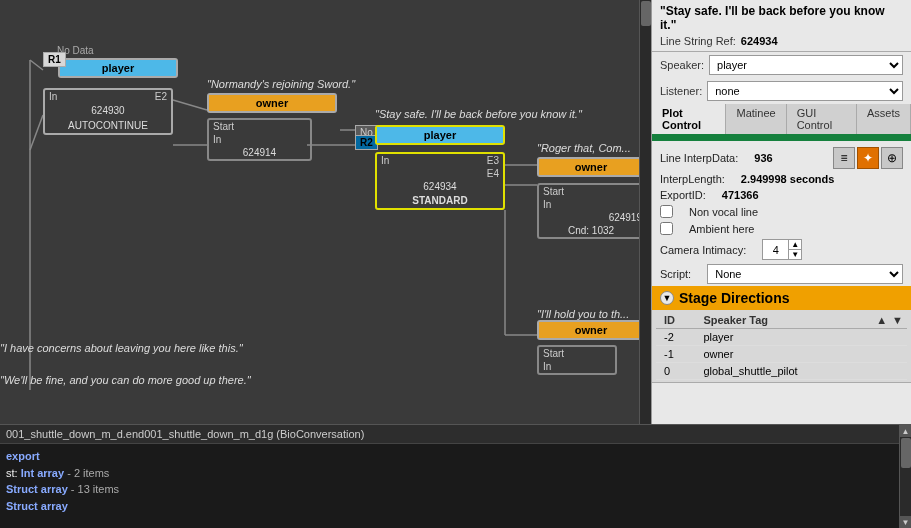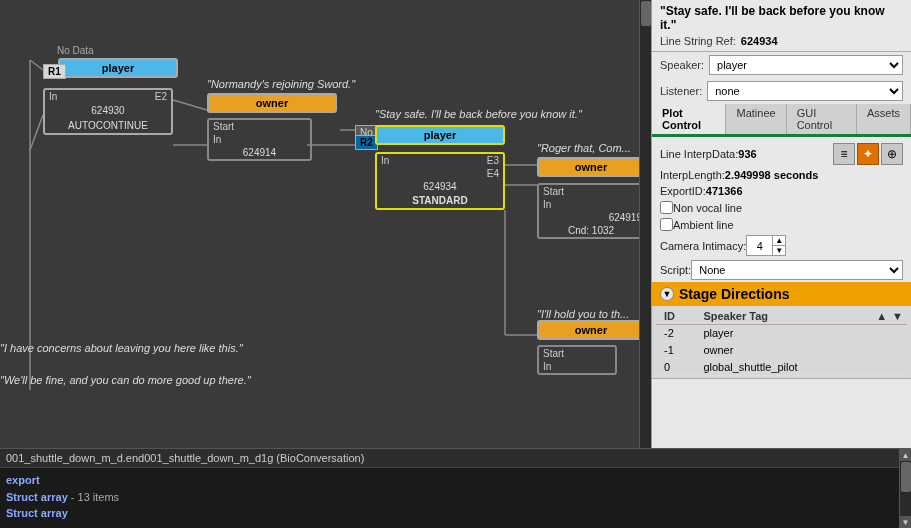--- a/index.html
+++ b/index.html
@@ -92,21 +92,21 @@
       padding: 1px 3px;
       border: 1px solid #999;
       background: white;
       height: 20px;
     }
 
     
     .tabs-row {
       display: flex;
       background: #86efac;
-      border-bottom: 3px solid #15803d;
+      border-bottom: 7px solid #15803d;
     }
 
     .tab {
       padding: 3px 10px;
       font-size: 11px;
       cursor: pointer;
       border-right: 1px solid #aaa;
       background: #d0d0d0;
       color: #333;
     }
@@ -121,21 +121,21 @@
     .panel-body {
       flex: 1;
       overflow-y: auto;
       padding: 4px 0;
     }
 
     .panel-row {
       display: flex;
       align-items: center;
       padding: 2px 8px;
-      gap: 0;
+      gap: 16px;
     }
 
     .panel-row label {
       font-size: 11px;
       color: #222;
       white-space: nowrap;
     }
 
     .panel-row .value {
       font-size: 11px;
@@ -233,21 +233,21 @@
       display: flex;
       justify-content: flex-end;
       padding: 2px 4px;
       gap: 2px;
       background: #d8d8d8;
       border-bottom: 1px solid #aaa;
     }
 
     
     .bottom-area {
-      height: 80px;
+      height: 104px;
       display: flex;
       background: #1a1a1a;
       border-top: 1px solid #555;
     }
 
     .bottom-left {
       flex: 1;
       overflow: hidden;
     }
 
@@ -341,21 +341,21 @@
       <line x1="505" y1="210" x2="505" y2="335" stroke="#888" stroke-width="1.5"></line>
       <line x1="505" y1="335" x2="537" y2="335" stroke="#888" stroke-width="1.5"></line>
 
       <line x1="30" y1="60" x2="30" y2="390" stroke="#888" stroke-width="1.5"></line>
       <line x1="30" y1="60" x2="43" y2="70" stroke="#888" stroke-width="1.5"></line>
       <line x1="30" y1="150" x2="43" y2="115" stroke="#888" stroke-width="1.5"></line>
     </svg>
 
     <div class="canvas-text" style="left:57px; top:45px; font-style:normal; font-size:10px; color:#aaa;">No Data</div>
 
-    <div style="position:absolute; left:43px; top:64px; background:#d8d8d8; border:1px solid #aaa; padding:1px 4px; font-size:10px; color:#000; font-weight:bold; z-index:5;">R1</div>
+    <div style="position:absolute; left:43px; top:52px; background:#d8d8d8; border:1px solid #aaa; padding:1px 4px; font-size:10px; color:#000; font-weight:bold; z-index:5;">R1</div>
 
     <div class="node" style="left:58px; top:58px; width:120px; border-color:#aaa;">
       <div class="node-header" style="background:#4db8e8; color:#000; padding:2px 5px; text-align:center;">player</div>
     </div>
 
     <div class="node" style="left:43px; top:88px; width:130px; border-color:#aaa;">
       <div class="node-ports" style="justify-content:space-between; padding:1px 4px;">
         <span>In</span>
         <span>E2</span>
       </div>
@@ -494,21 +494,21 @@
         <label>ExportID:</label>
         <span class="value">471366</span>
       </div>
 
       <div class="panel-row">
         <input type="checkbox" style="">
         <label>Non vocal line</label>
       </div>
       <div class="panel-row">
         <input type="checkbox" style="">
-        <label>Ambient line</label>
+        <label>Ambient here</label>
       </div>
 
       <div class="panel-row">
         <label>Camera Intimacy:</label>
         <div style="display:flex; align-items:center; border:1px solid #999; background:white; width:40px;">
           <span style="flex:1; text-align:center; font-size:11px;">4</span>
           <div style="display:flex; flex-direction:column; border-left:1px solid #999;">
             <div style="font-size:8px; cursor:pointer; padding:0 2px; border-bottom:1px solid #999;">▲</div>
             <div style="font-size:8px; cursor:pointer; padding:0 2px;">▼</div>
           </div>
@@ -563,20 +563,25 @@
     <div style="position:absolute; right:260px; top:0; width:0;"></div>
   </div>
 </div>
 
 <div class="bottom-area">
   <div class="bottom-left">
     <div class="bottom-file">001_shuttle_down_m_d.end001_shuttle_down_m_d1g (BioConversation)</div>
     <div class="bottom-content">
       <div><span class="keyword">export</span></div>
       <div>
+        <span>st:</span>
+        <span class="keyword">Int array</span>
+        <span style="color:#aaa;">- 2 items</span>
+      </div>
+      <div>
         <span>  </span>
         <span class="keyword">Struct array</span>
         <span style="color:#aaa;">- 13 items</span>
       </div>
       <div>
         <span>  </span>
         <span class="keyword">Struct array</span>
       </div>
     </div>
   </div>

